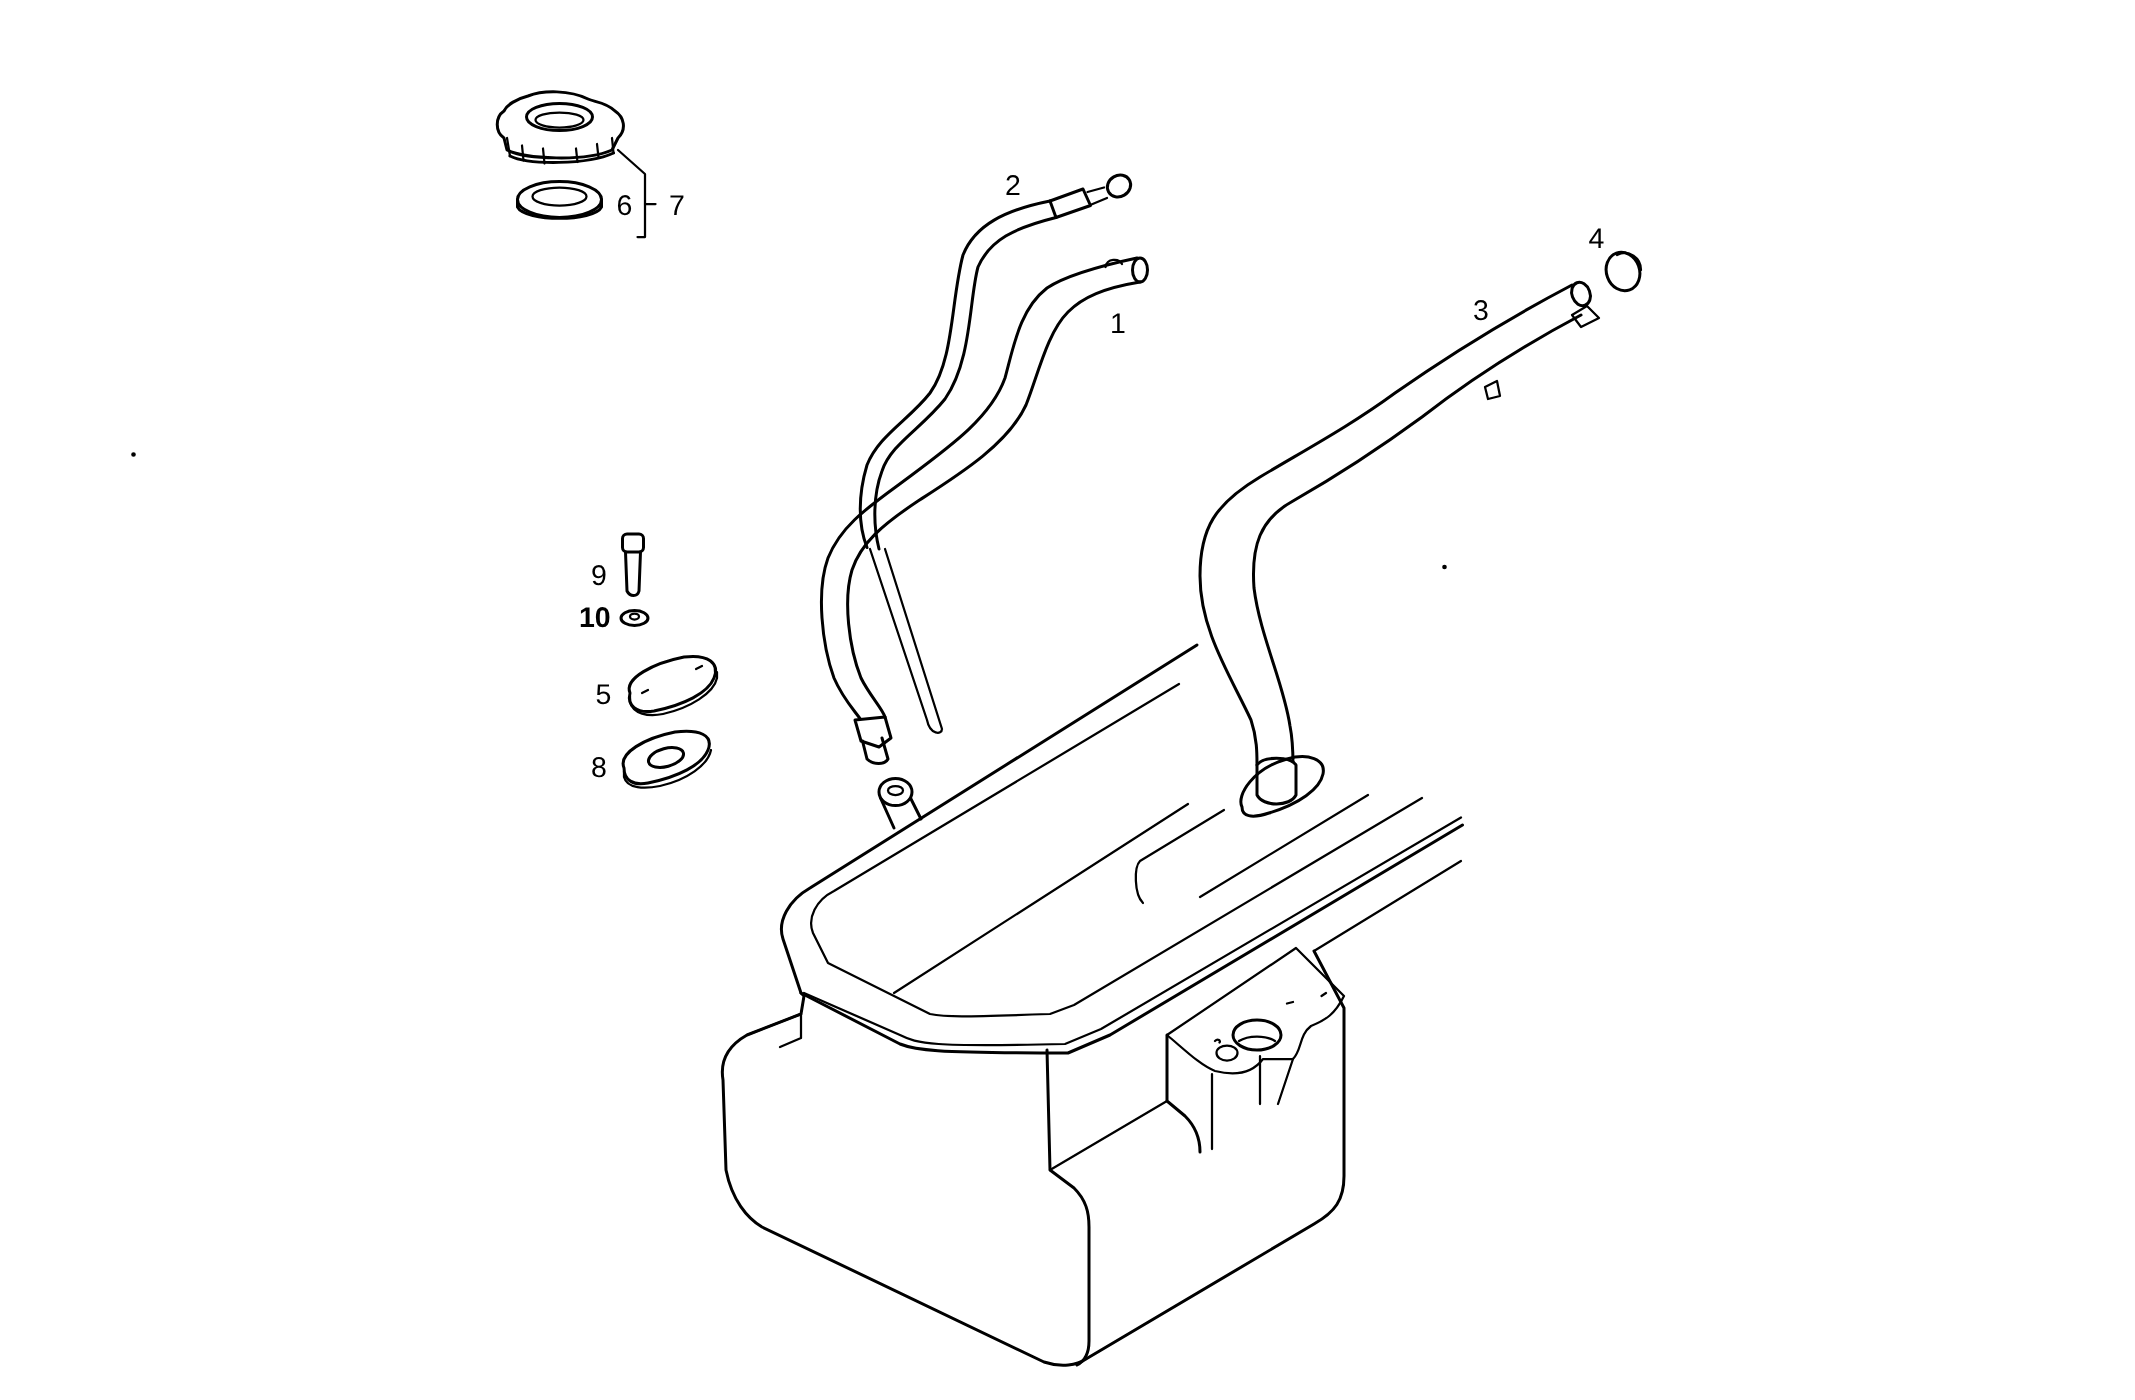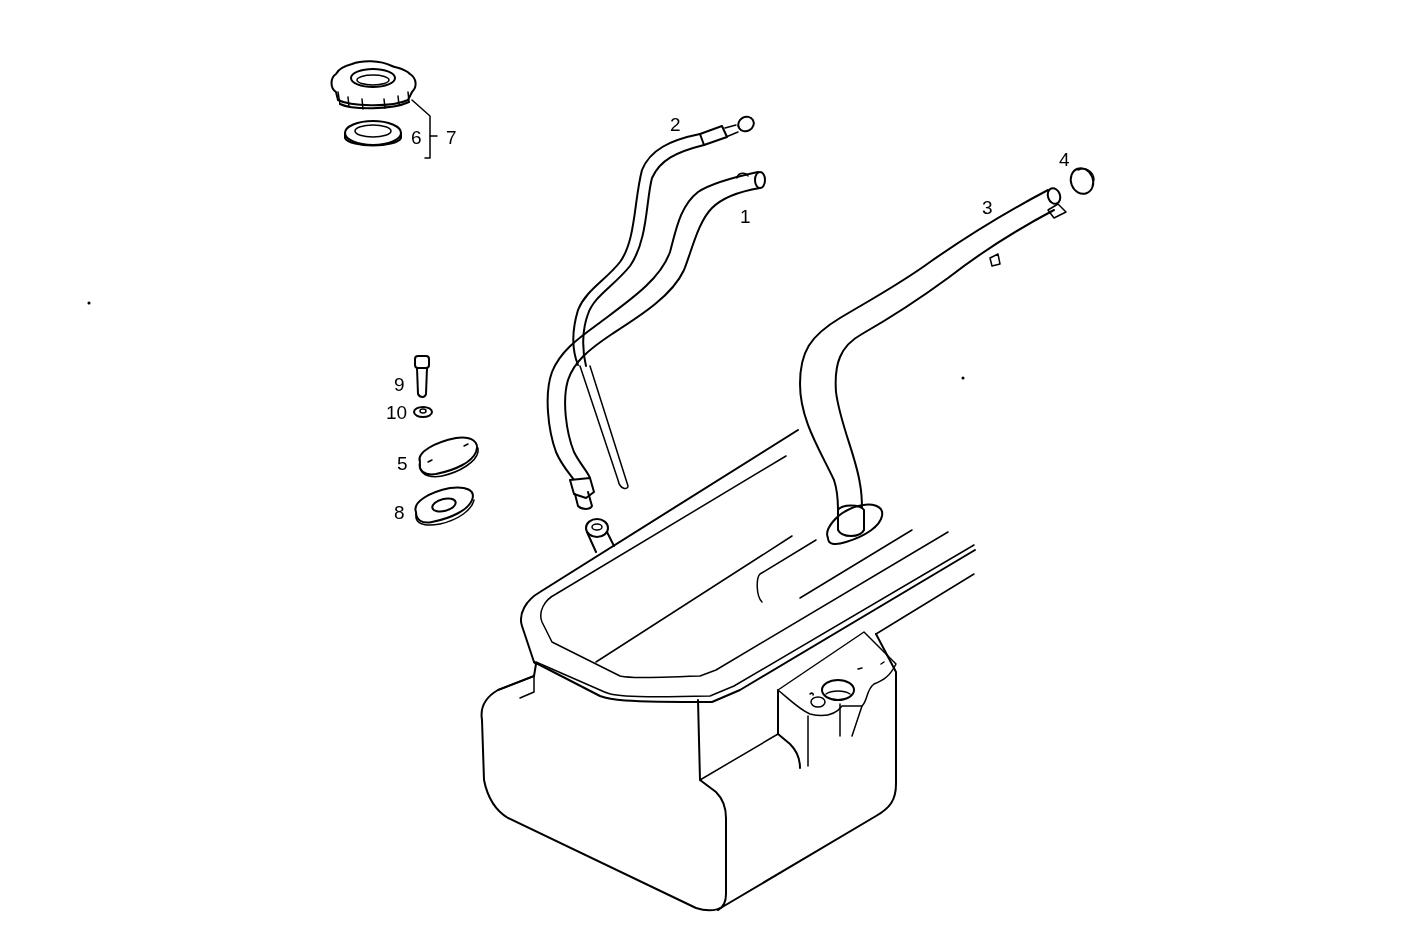--- a/index.html
+++ b/index.html
@@ -132,13 +132,13 @@
 
 <div class="callout" style="left:740px; top:207px;">1</div>
 <div class="callout" style="left:670px; top:115px;">2</div>
 <div class="callout" style="left:982px; top:198px;">3</div>
 <div class="callout" style="left:1059px; top:150px;">4</div>
 <div class="callout" style="left:397px; top:454px;">5</div>
 <div class="callout" style="left:411px; top:128px;">6</div>
 <div class="callout" style="left:446px; top:128px;">7</div>
 <div class="callout" style="left:394px; top:503px;">8</div>
 <div class="callout" style="left:394px; top:375px;">9</div>
-<div class="callout" style="left:386px; top:403px;">10</div>
+<div class="callout" style="left:386px; top:403px;font-weight:bold;">10</div>
 
 </body></html>

